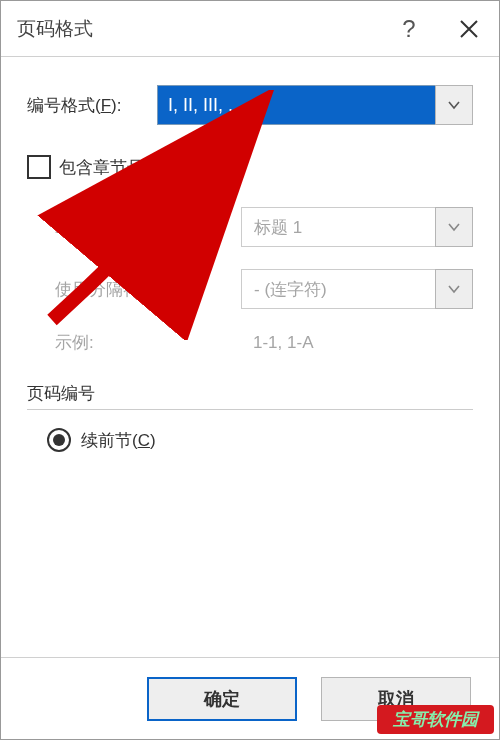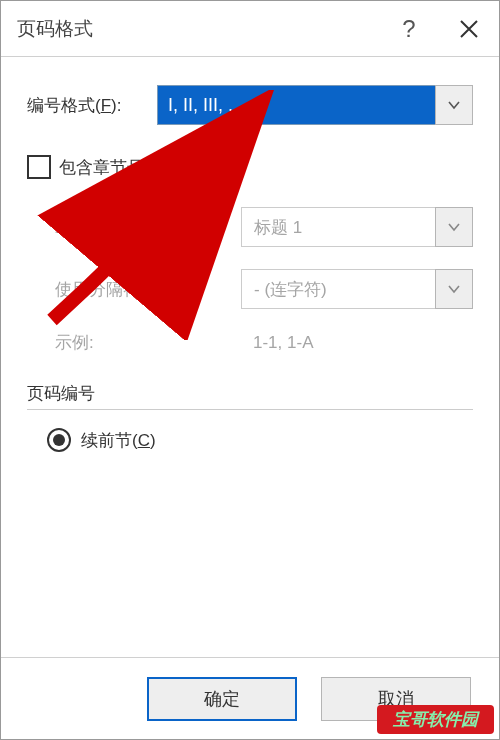--- a/index.html
+++ b/index.html
@@ -201,20 +201,21 @@
     width: 150px;
     height: 44px;
     border: 1px solid #b5b5b5;
     background: #eee;
     display: flex;
     align-items: center;
     justify-content: center;
     cursor: pointer;
     font-size: 18px;
     color: #333;
+    font-weight: bold;
   }
   .btn.primary { border: 2px solid #0a64c8; }
   .arrow-overlay {
     position: absolute;
     top: 90px;
     left: 32px;
     pointer-events: none;
   }
   .watermark {
     position: absolute;

